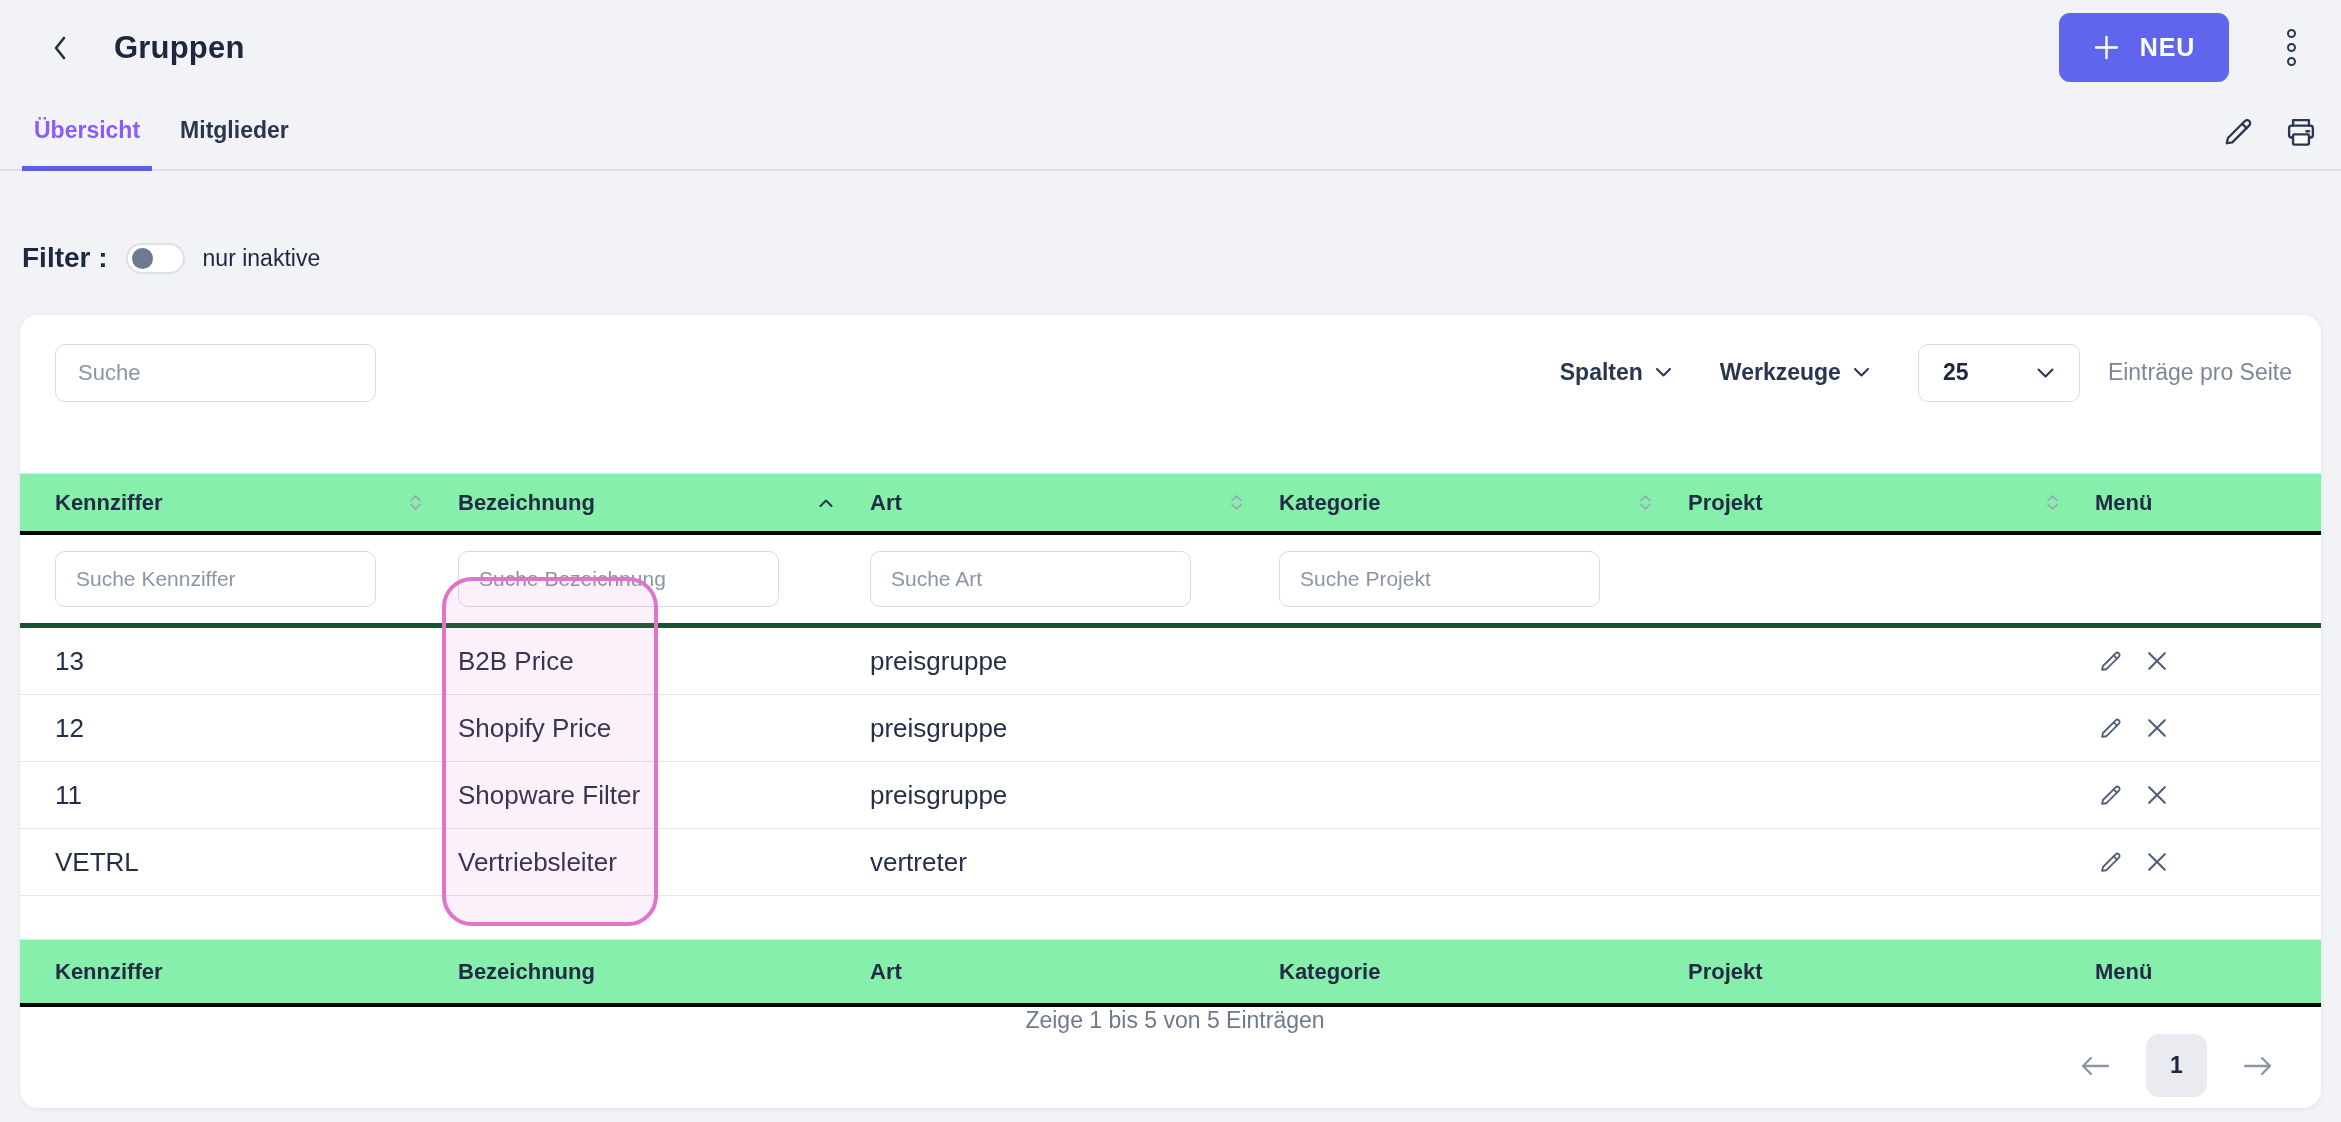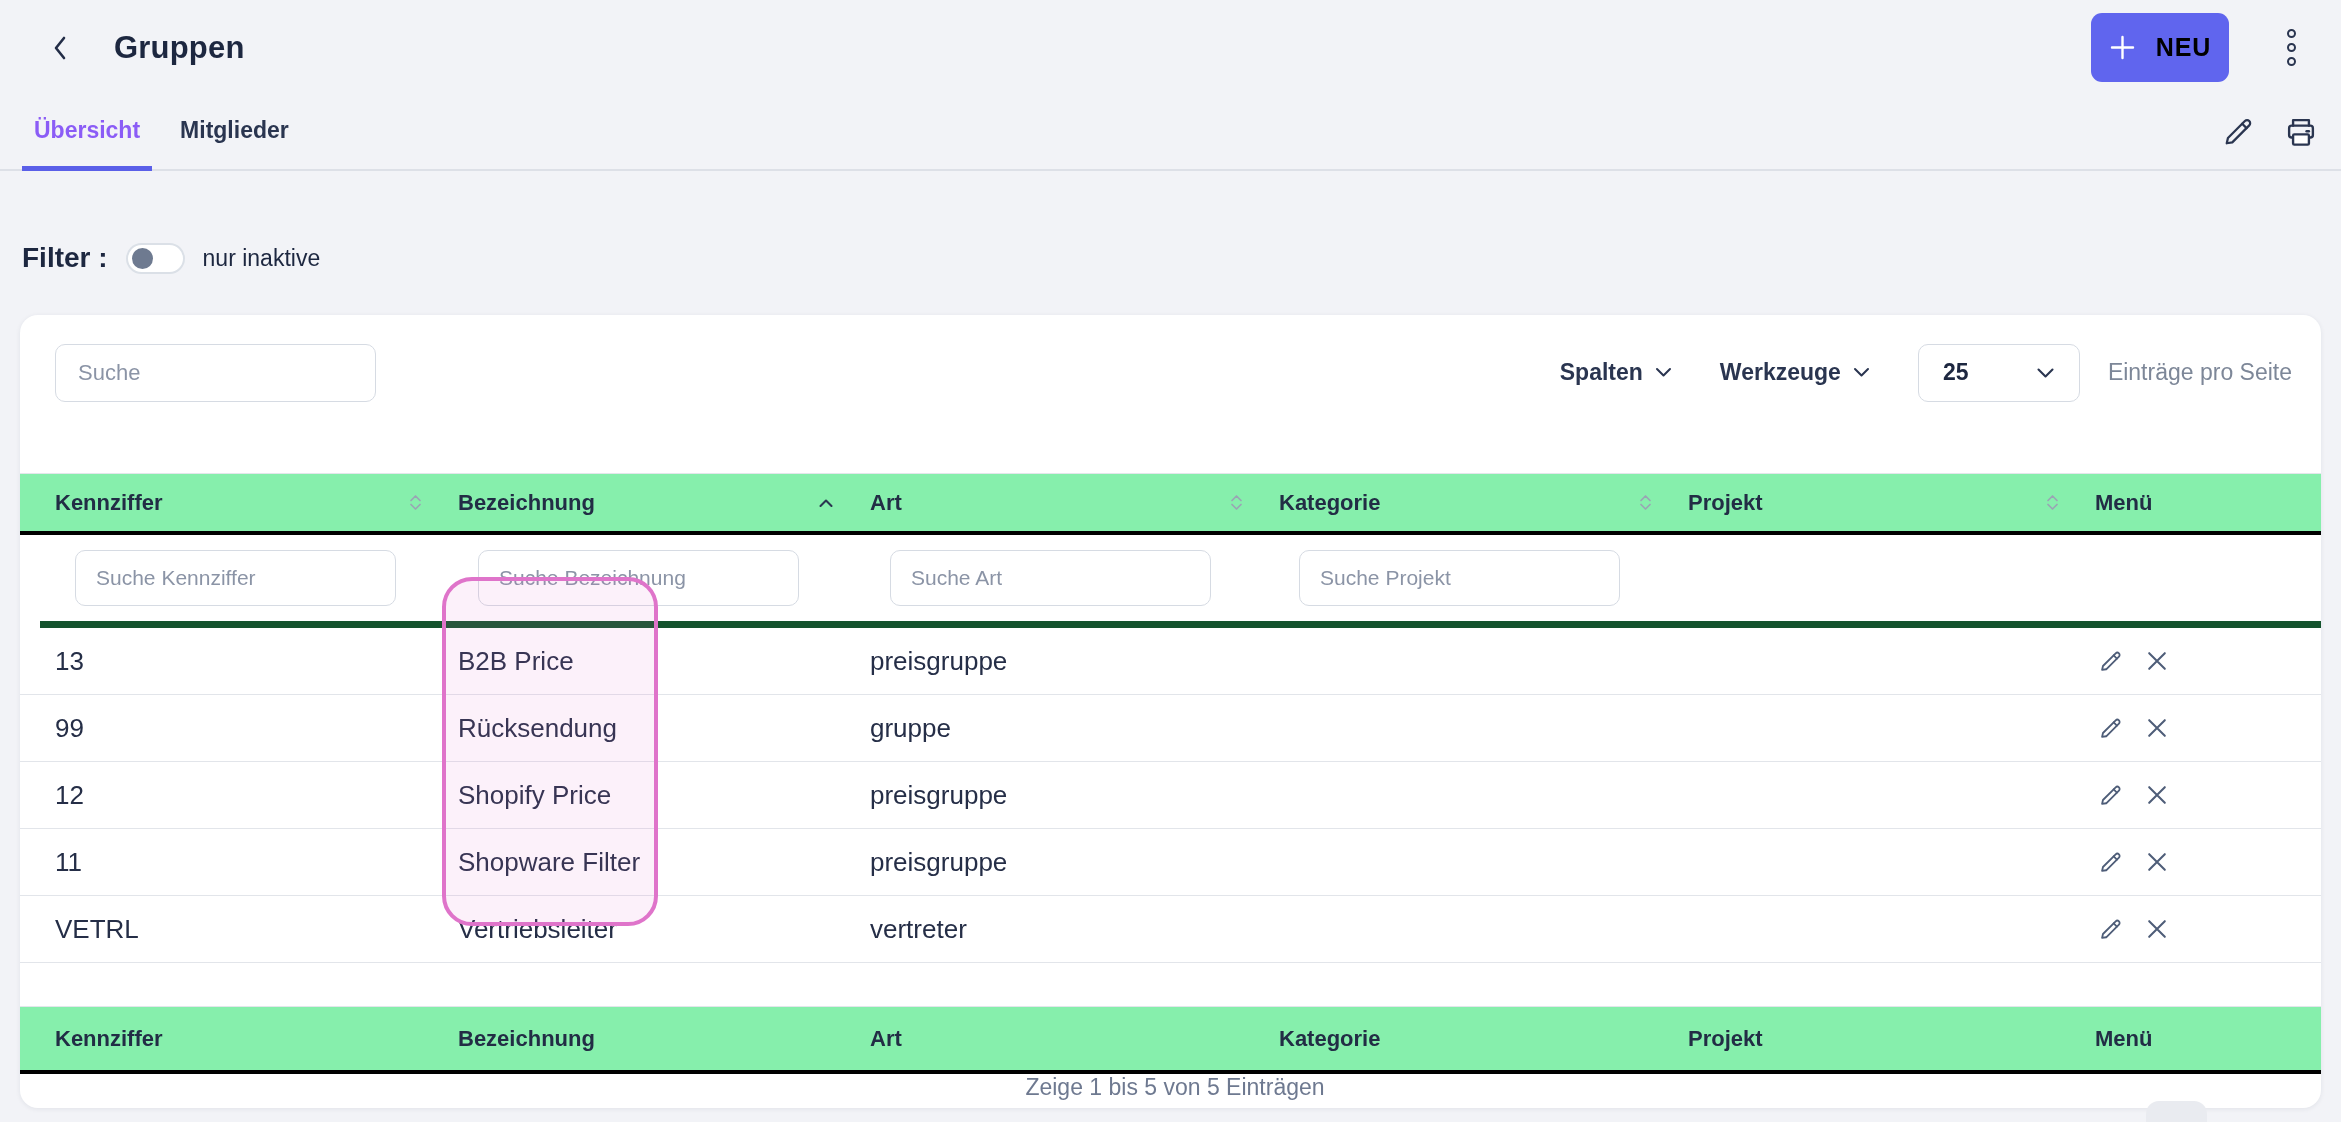--- a/index.html
+++ b/index.html
@@ -17,22 +17,22 @@
     position: absolute; top: 0; left: 0; right: 0; height: 95px;
     display: flex; align-items: center; padding: 0 41px 0 42px;
   }
   .back-btn {
     width: 36px; height: 40px; display: flex; align-items: center; justify-content: center;
     color: #232d47; cursor: pointer; background: none; border: none;
   }
   .page-title { font-size: 31px; font-weight: 700; color: #1d2740; margin-left: 36px; letter-spacing: 0.2px; }
   .spacer { flex: 1; }
   .new-btn {
-    height: 69px; padding: 0 18px; background: #6065ee; border: none; border-radius: 11px;
-    color: #000000; font-size: 25px; font-weight: 700; letter-spacing: 0.8px;
+    height: 69px; padding: 0 34px; background: #6065ee; border: none; border-radius: 11px;
+    color: #ffffff; font-size: 25px; font-weight: 700; letter-spacing: 0.8px;
     display: flex; align-items: center; gap: 20px; cursor: pointer;
     font-family: "Liberation Sans", sans-serif;
   }
   .kebab { margin-left: 54px; display: flex; flex-direction: column; gap: 5px; align-items: center;
     background: none; border: none; cursor: pointer; padding: 4px; }
   .kebab span { width: 9px; height: 9px; border: 2.4px solid #2a3550; border-radius: 50%; background: transparent; display:block; }
 
   
   .tab-bar {
     position: absolute; top: 95px; left: 0; right: 0; height: 76px;
@@ -104,21 +104,21 @@
   .band {
     background: #86efac;
     border-top: 1px solid #e3e6eb; border-bottom: 4px solid #000000; margin-top: 43px;
   }
   .thead { height: 62px; }
   .th { display: flex; align-items: center; font-size: 22px; font-weight: 700; color: #222d45; padding-right: 36px; }
   .th .sort { margin-left: auto; display: flex; flex-direction: column; align-items: center; gap: 1px; }
   .sort-muted { color: #9aa5b4; }
   .sort-active { color: #2a3550; }
 
-  .tfilters { height: 93px; border-bottom: 7px solid #14532d; margin-left: 20px; }
+  .tfilters { height: 93px; border-bottom: 5px solid #14532d; }
   .col-filter-input {
     width: 321px; height: 56px; border: 1.6px solid #d6dbe3; border-radius: 10px;
     padding: 0 20px; font-size: 21px; color: #232d47; outline: none; background: #fff;
     font-family: "Liberation Sans", sans-serif;
   }
   .col-filter-input::placeholder { color: #8b94a6; }
 
   .trow { height: 67px; border-bottom: 1px solid #e2e5ea; font-size: 26px; color: #252e47; }
   .trow .cell { padding-right: 30px; }
   .menu-cell { display: flex; align-items: center; gap: 17px; }
@@ -330,44 +330,20 @@
         <button class="row-icon-btn">
             <span style="display:flex">
               <svg width="24" height="24" viewBox="0 0 20 20" fill="none">
                 <path d="M3.5 3.5 L16.5 16.5 M16.5 3.5 L3.5 16.5" stroke="currentColor" stroke-width="1.7" stroke-linecap="round"></path>
               </svg>
             </span>
           </button>
       </div>
     </div>
     <div class="cols trow">
-      <div class="cell">99</div>
-      <div class="cell">Rücksendung</div>
-      <div class="cell">gruppe</div>
-      <div class="cell"></div>
-      <div class="cell"></div>
-      <div class="menu-cell">
-        <button class="row-icon-btn">
-            <span style="display:flex">
-              <svg width="27" height="27" viewBox="0 0 24 24" fill="none" stroke="currentColor" stroke-width="1.6" stroke-linecap="round" stroke-linejoin="round">
-                <path d="M4.5 19.5 L5.3 16 L16.6 4.7 a2.05 2.05 0 0 1 2.9 2.9 L8.2 18.9 L4.5 19.5 Z"></path>
-                <path d="M14.8 6.5 l2.9 2.9"></path>
-              </svg>
-            </span>
-          </button>
-        <button class="row-icon-btn">
-            <span style="display:flex">
-              <svg width="24" height="24" viewBox="0 0 20 20" fill="none">
-                <path d="M3.5 3.5 L16.5 16.5 M16.5 3.5 L3.5 16.5" stroke="currentColor" stroke-width="1.7" stroke-linecap="round"></path>
-              </svg>
-            </span>
-          </button>
-      </div>
-    </div>
-    <div class="cols trow">
       <div class="cell">12</div>
       <div class="cell">Shopify Price</div>
       <div class="cell">preisgruppe</div>
       <div class="cell"></div>
       <div class="cell"></div>
       <div class="menu-cell">
         <button class="row-icon-btn">
             <span style="display:flex">
               <svg width="27" height="27" viewBox="0 0 24 24" fill="none" stroke="currentColor" stroke-width="1.6" stroke-linecap="round" stroke-linejoin="round">
                 <path d="M4.5 19.5 L5.3 16 L16.6 4.7 a2.05 2.05 0 0 1 2.9 2.9 L8.2 18.9 L4.5 19.5 Z"></path>

